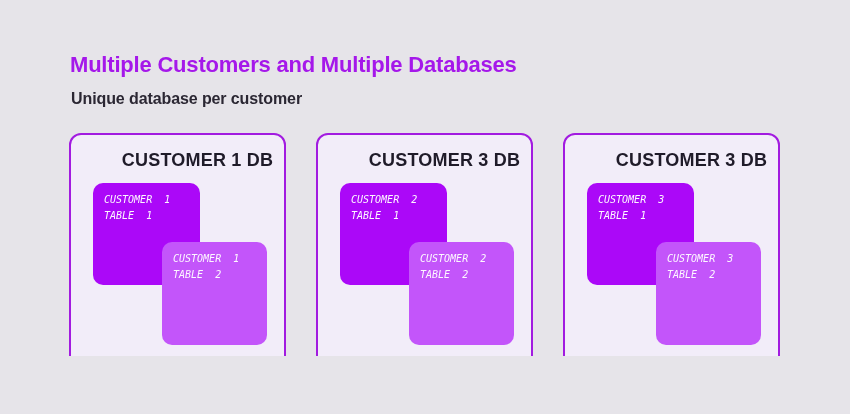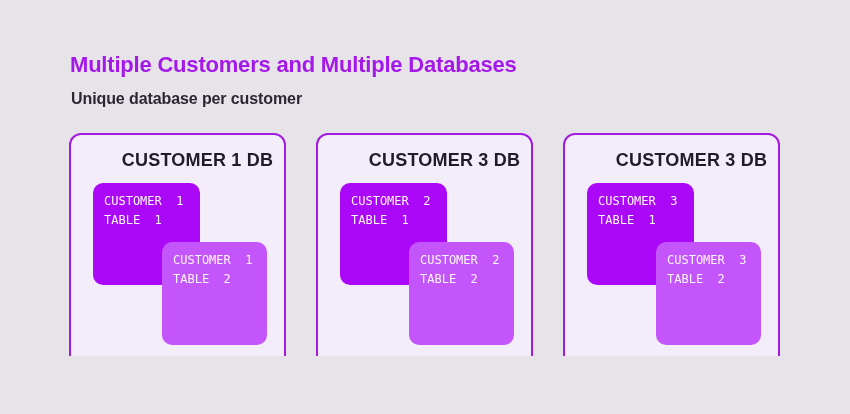--- a/index.html
+++ b/index.html
@@ -61,23 +61,24 @@
     padding-left: 40px;
   }
   .table-box {
     position: absolute;
     box-sizing: border-box;
     width: 107px;
     height: 102px;
     border-radius: 10px;
     padding: 9px 0 0 11px;
     font-family: "DejaVu Sans Mono", monospace;
-    font-size: 12px;
+    font-size: 10px;
     line-height: 1.55;
     color: var(--table_text, #FDF7FF);
+    font-style: italic;
   }
   .table-a {
     left: 22px;
     top: 48px;
     background: var(--table1_bg, #AB08F8);
   }
   .table-b {
     left: 91px;
     top: 107px;
     width: 105px;

